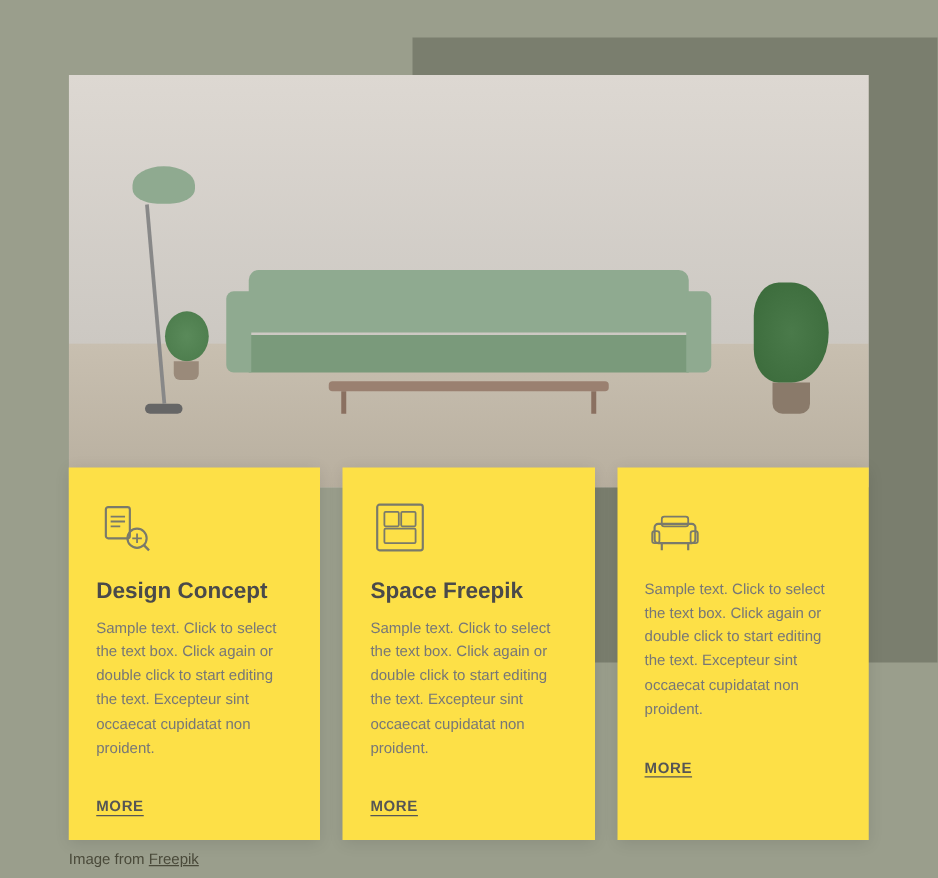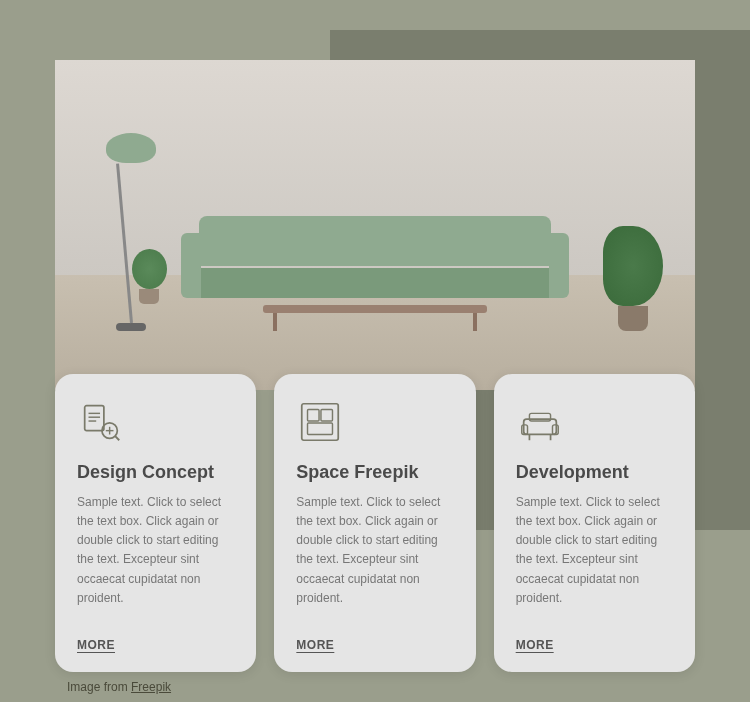--- a/index.html
+++ b/index.html
@@ -218,25 +218,24 @@
       position: absolute;
       bottom: 30px;
       left: 55px;
       right: 55px;
       display: flex;
       gap: 18px;
       z-index: 3;
     }
 
     .card {
-      background: #e5e5e5;
+      background: #fde047;
       flex: 1;
       padding: 24px 22px 20px 22px;
       box-shadow: 0 2px 12px rgba(0,0,0,0.1);
-      border-radius: 18px;
     }
 
     .card-icon {
       width: 50px;
       height: 50px;
       margin-bottom: 14px;
     }
 
     .card-title {
       font-size: 18px;
@@ -259,21 +258,21 @@
       text-decoration: underline;
       text-underline-offset: 3px;
       cursor: pointer;
       letter-spacing: 0.5px;
       margin-top: 16px;
     }
 
     .footer-credit {
       position: absolute;
       bottom: 8px;
-      left: 67px;
+      left: 55px;
       font-size: 12px;
       color: #4a4a3a;
       z-index: 3;
     }
 
     .footer-credit a {
       color: #4a4a3a;
       text-decoration: underline;
     }
 
@@ -368,21 +367,20 @@
         <svg viewBox="0 0 50 50" fill="none" xmlns="http://www.w3.org/2000/svg">
 
           <rect x="8" y="22" width="34" height="16" rx="3" stroke="#7a7a6a" stroke-width="1.8" fill="none"></rect>
           <rect x="6" y="28" width="6" height="10" rx="2" stroke="#7a7a6a" stroke-width="1.5" fill="none"></rect>
           <rect x="38" y="28" width="6" height="10" rx="2" stroke="#7a7a6a" stroke-width="1.5" fill="none"></rect>
           <line x1="14" y1="38" x2="14" y2="44" stroke="#7a7a6a" stroke-width="1.8"></line>
           <line x1="36" y1="38" x2="36" y2="44" stroke="#7a7a6a" stroke-width="1.8"></line>
           <rect x="14" y="16" width="22" height="8" rx="2" stroke="#7a7a6a" stroke-width="1.5" fill="none"></rect>
         </svg>
       </div>
-      <div class="card-title">Development</div>
       <div class="card-text">Sample text. Click to select the text box. Click again or double click to start editing the text. Excepteur sint occaecat cupidatat non proident.</div>
       <div class="card-more">MORE</div>
     </div>
 
   </div>
 
   <div class="footer-credit">
     <span>Image from </span><a href="#">Freepik</a>
   </div>
 

